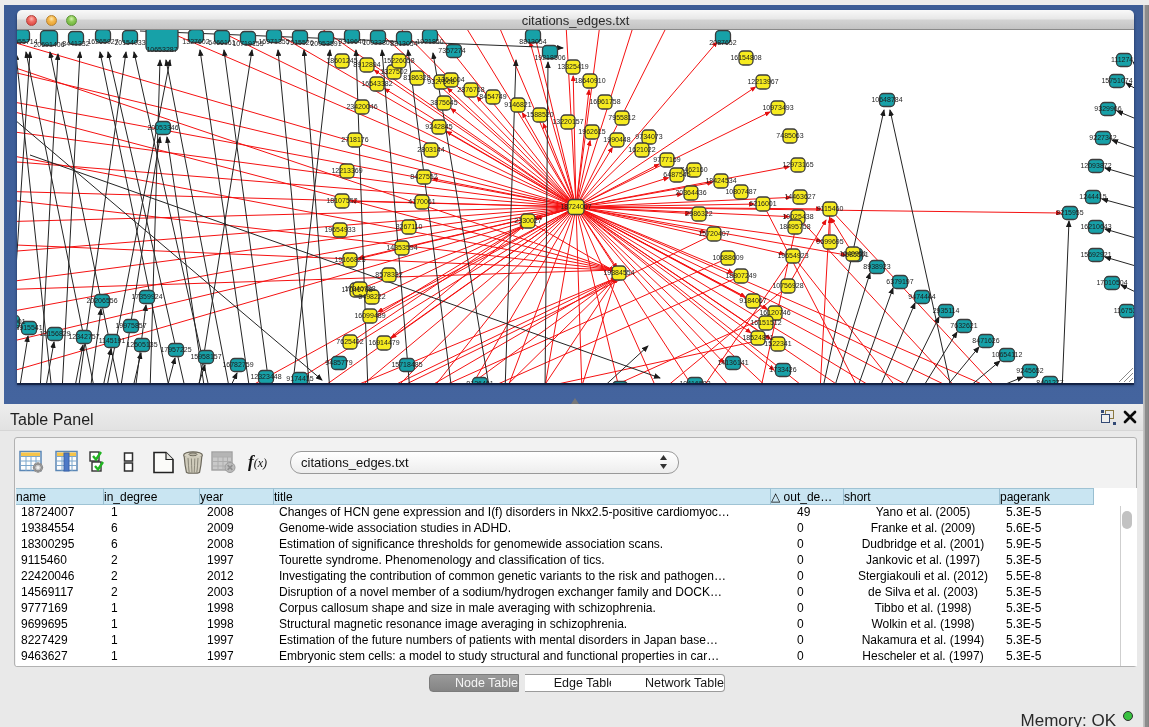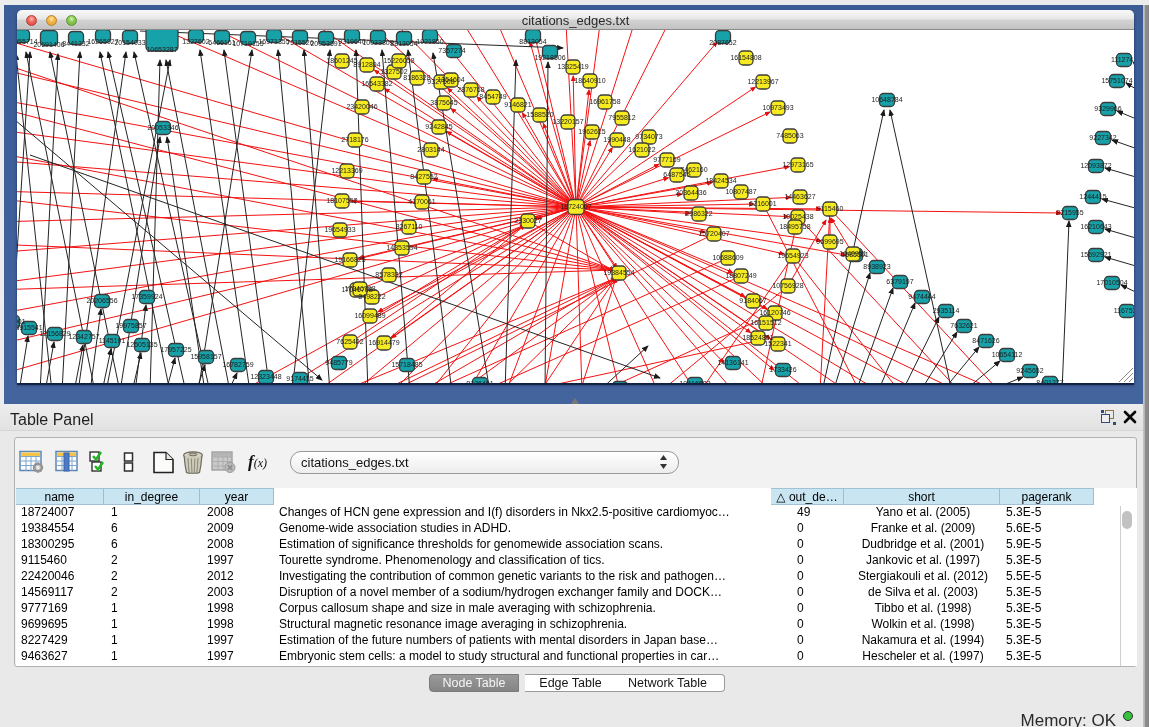--- a/index.html
+++ b/index.html
@@ -12,28 +12,28 @@
 .tl.r{left:9px;background:radial-gradient(circle at 50% 32%,#ffb9b4 0%,#ee6b63 40%,#d83a34 100%);border:1px solid #b4423c}
 .tl.y{left:29px;background:radial-gradient(circle at 50% 32%,#ffe9b0 0%,#f3b74b 40%,#e39b2d 100%);border:1px solid #b9832f}
 .tl.g{left:49px;background:radial-gradient(circle at 50% 32%,#d6f3b2 0%,#8cc956 40%,#66ad35 100%);border:1px solid #5f953a}
 .ttitle{left:0;top:3px;width:1117px;text-align:center;font-size:13px;color:#2a2a2a}
 .canvas{left:0;top:20px;width:1117px;height:353px;background:#fff;overflow:hidden}
 .panel{left:0;top:404px;width:1149px;height:323px;background:#e9e9e9}
 .pbar{left:0;top:0;width:1149px;height:27px;background:linear-gradient(180deg,#ededed,#e2e2e2);border-bottom:1px solid #d6d6d6}
 .ptitle{left:10px;top:7px;font-size:16px;color:#1f1f1f}
 .cont{left:14px;top:33px;width:1123px;height:230px;background:#f2f2f2;border:1px solid #b2b2b2;border-radius:3px}
 .combo{left:275px;top:13px;width:389px;height:23px;background:linear-gradient(180deg,#ffffff,#ededed);border:1px solid #999;border-radius:11px;font-size:13px;color:#111;line-height:21px;padding-left:10px}
-.tblhead{top:50px;height:17px;background:#c9e5f2;border-top:1px solid #9fc3d4;border-bottom:1px solid #9fc3d4;border-right:1px solid #99bfd1;font-size:12px;color:#000;text-align:center;line-height:16px}
+.tblhead{top:50px;height:17px;background:#c9e5f2;border-top:1px solid #9fc3d4;border-bottom:1px solid #9fc3d4;border-right:1px solid #99bfd1;font-size:12px;color:#000;text-align:left;line-height:16px}
 .tblwhite{left:1px;top:50px;width:1121px;height:178px;background:#fff}
 .trow{position:absolute;left:1px;height:16px;font-size:12px;color:#000;line-height:15px;white-space:nowrap}
 .trow span{position:absolute;display:inline-block;overflow:hidden}
 .c0{left:5px;width:84px}.c1{left:95px;width:90px}.c2{left:191px;width:68px}.c3{left:263px;width:492px}
 .c4{left:781px;width:68px}.c5{left:829px;width:156px;text-align:center}.c6{left:990px;width:90px}
 .tabs{left:429px;top:270px;height:18px;font-size:12.5px}
-.tab{position:absolute;top:0;height:18px;line-height:17px;text-align:center;border:1px solid #9b9b9b;background:#fff;color:#151515}
+.tab{position:absolute;top:0;height:18px;line-height:17px;text-align:right;border:1px solid #9b9b9b;background:#fff;color:#151515}
 .tabsel{background:linear-gradient(180deg,#9a9a9a,#848484);color:#f5f5f5;border-color:#7b7b7b}
 .mem{right:33px;top:307px;font-size:17px;color:#2a2a2a}
 .led{left:1123px;top:307px;width:10px;height:10px;border-radius:50%;background:#38c13f;border:1px solid #2e2e2e}
 </style></head>
 <body>
 <div class="abs mdi"></div>
 <div class="abs gstrip"></div>
 <div class="abs winline"></div>
 <div class="abs" style="left:571px;top:398px;width:0;height:0;border-left:4px solid transparent;border-right:4px solid transparent;border-bottom:6px solid #777"></div>
 <div class="abs win">
@@ -600,20 +600,21 @@
 <div class="abs" style="left:233px;top:14px;width:30px;height:20px;font-family:'Liberation Serif',serif;font-style:italic;font-weight:bold;font-size:17px;color:#111">f<span style="font-size:12px;font-weight:normal">(x)</span></div>
 
     <div class="abs combo">citations_edges.txt<svg class="abs" style="right:10px;top:3px" width="9" height="15">
           <path d="M4.5,0 L8,5 L1,5 z" fill="#333"></path>
           <path d="M4.5,14 L8,9 L1,9 z" fill="#333"></path>
         </svg></div>
     <div class="abs tblwhite"></div>
     <div class="abs tblhead" style="left:1px;width:88px">name</div>
     <div class="abs tblhead" style="left:89px;width:96px">in_degree</div>
     <div class="abs tblhead" style="left:185px;width:74px">year</div>
+    <div class="abs tblhead" style="left:259px;width:497px">title</div>
     <div class="abs tblhead" style="left:756px;width:73px">△ out_de…</div>
     <div class="abs tblhead" style="left:829px;width:156px">short</div>
     <div class="abs tblhead" style="left:985px;width:94px">pagerank</div>
     <div class="abs" style="left:1105px;top:68px;width:1px;height:160px;background:#cfcfcf"></div>
     <div class="abs" style="left:1107px;top:73px;width:10px;height:18px;border-radius:5px;background:#c2c2c2"></div>
     <div class="trow" style="top:67px">
 <span class="c0">18724007</span>
         <span class="c1">1</span>
         <span class="c2">2008</span>
         <span class="c3">Changes of HCN gene expression and I(f) disorders in Nkx2.5-positive cardiomyoc…</span>
@@ -648,21 +649,21 @@
         <span class="c5">Jankovic et al. (1997)</span>
         <span class="c6">5.3E-5</span>
       </div>
 <div class="trow" style="top:131px">
 <span class="c0">22420046</span>
         <span class="c1">2</span>
         <span class="c2">2012</span>
         <span class="c3">Investigating the contribution of common genetic variants to the risk and pathogen…</span>
         <span class="c4">0</span>
         <span class="c5">Stergiakouli et al. (2012)</span>
-        <span class="c6">5.5E-5</span>
+        <span class="c6">5.5E-8</span>
       </div>
 <div class="trow" style="top:147px">
 <span class="c0">14569117</span>
         <span class="c1">2</span>
         <span class="c2">2003</span>
         <span class="c3">Disruption of a novel member of a sodium/hydrogen exchanger family and DOCK…</span>
         <span class="c4">0</span>
         <span class="c5">de Silva et al. (2003)</span>
         <span class="c6">5.3E-5</span>
       </div>

